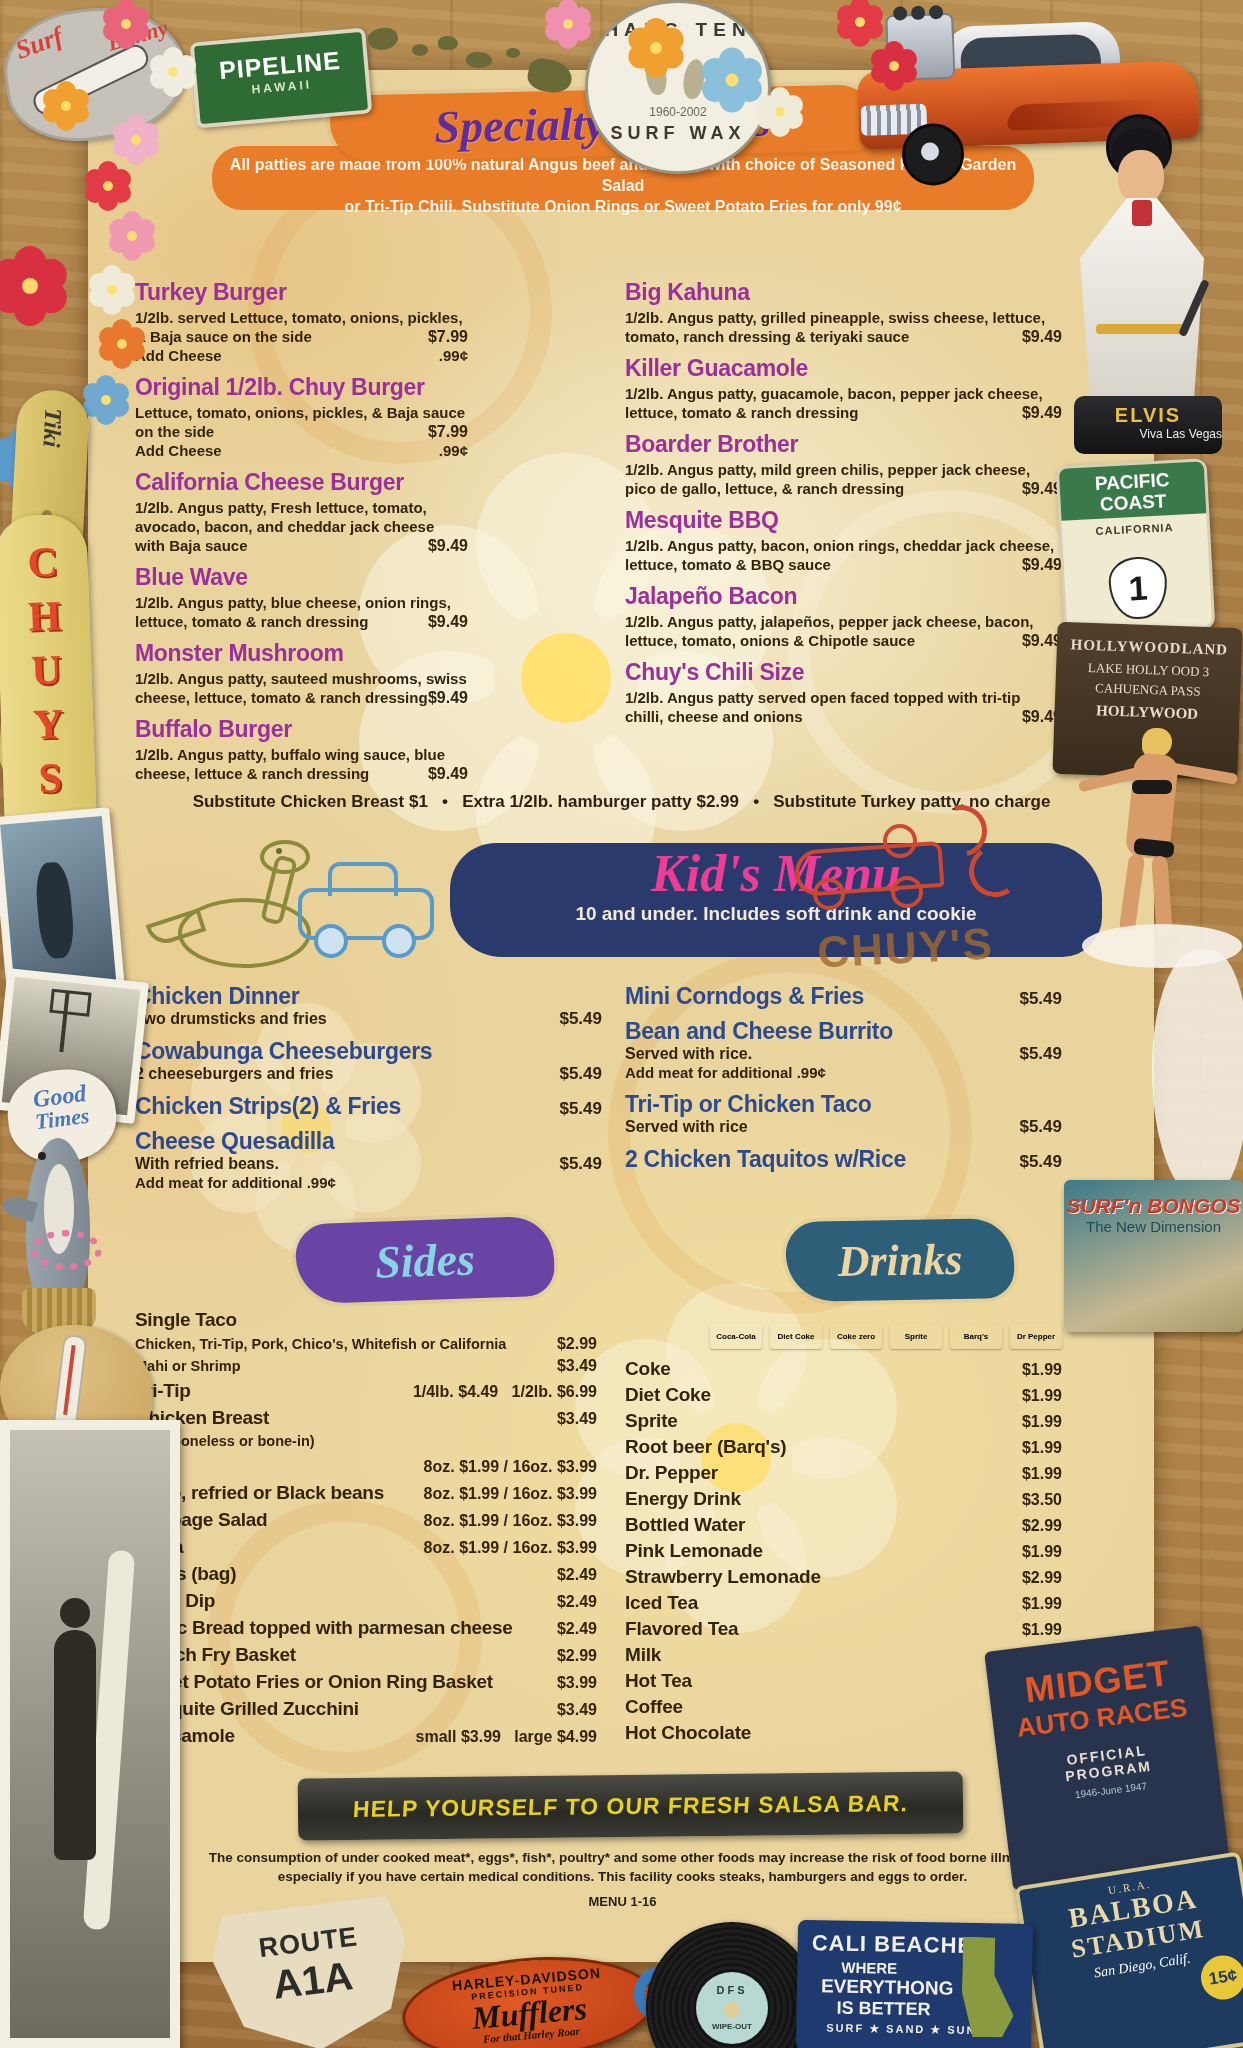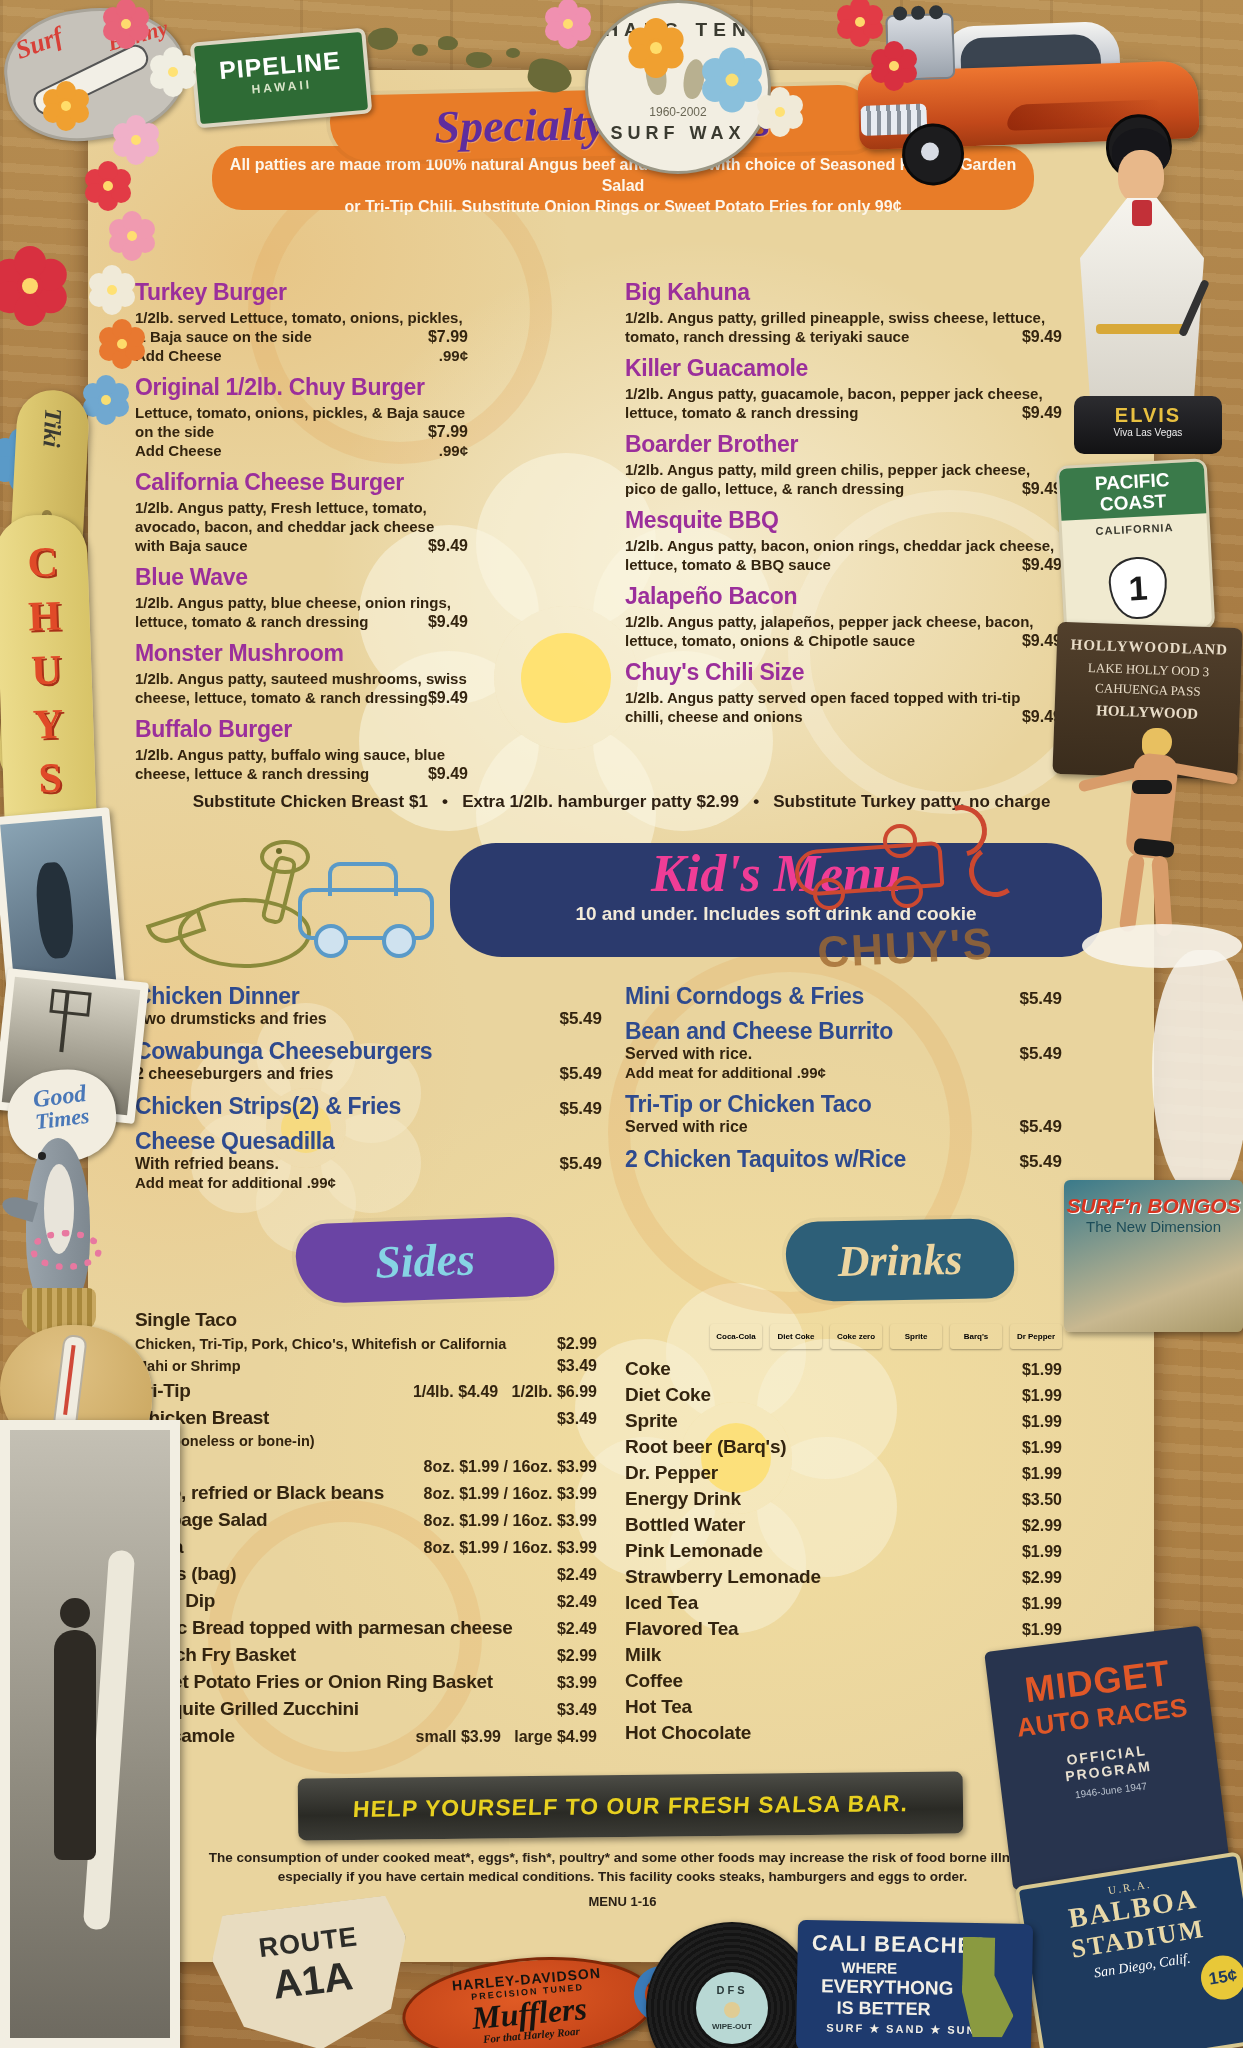--- a/index.html
+++ b/index.html
@@ -520,26 +520,26 @@
         <span class="d-name">Flavored Tea</span>
         <span class="d-price">$1.99</span>
       </div>
 
       <div class="drow">
         <span class="d-name">Milk</span>
         <span class="d-price">$1.99</span>
       </div>
 
       <div class="drow">
+        <span class="d-name">Hot Tea</span>
+        <span class="d-price">$1.99</span>
+      </div>
+
+      <div class="drow">
         <span class="d-name">Coffee</span>
-        <span class="d-price">$1.99</span>
-      </div>
-
-      <div class="drow">
-        <span class="d-name">Hot Tea</span>
         <span class="d-price">$1.99</span>
       </div>
 
       <div class="drow">
         <span class="d-name">Hot Chocolate</span>
         <span class="d-price">$1.99</span>
       </div>
     </div>
 
   <div class="abs" style="left:298px;top:1775px;width:665px;height:62px;transform:rotate(-.6deg);border-radius:8px;background:linear-gradient(180deg,#4c4c46,#2a2a25 60%,#3c3c36);box-shadow:2px 3px 6px rgba(0,0,0,.4);display:flex;align-items:center;justify-content:center;">
@@ -615,21 +615,21 @@
 
   <div class="abs" style="left:1050px;top:128px;width:193px;height:340px;">
     <div class="abs" style="left:62px;top:0;width:58px;height:46px;background:#16161a;border-radius:50% 50% 40% 40%;"></div>
     <div class="abs" style="left:68px;top:22px;width:46px;height:54px;background:#e8b88a;border-radius:46%;"></div>
     <div class="abs" style="left:30px;top:70px;width:124px;height:200px;background:linear-gradient(180deg,#f6f4ee,#d8d4ca);clip-path:polygon(38% 0,62% 0,100% 30%,92% 100%,8% 100%,0 30%);"></div>
     <div class="abs" style="left:82px;top:72px;width:20px;height:26px;background:#c23038;border-radius:4px;"></div>
     <div class="abs" style="left:46px;top:196px;width:92px;height:10px;background:#d8a838;border-radius:4px;"></div>
     <div class="abs" style="left:140px;top:150px;width:8px;height:60px;background:#333;border-radius:4px;transform:rotate(24deg);"></div>
     <div class="abs" style="left:24px;top:268px;width:148px;height:58px;background:linear-gradient(180deg,#2c2c30,#121214);border-radius:10px;text-align:center;">
       <div style="color:#e8c040;font-weight:800;font-size:20px;letter-spacing:2px;margin-top:8px;">ELVIS</div>
-      <div style="color:#eee;font-size:10px;">Viva Las Vegas</div>
+      <div style="color:#eee;font-size:12px;text-align:right;">Viva Las Vegas</div>
     </div>
   </div>
 
   <div class="abs" style="left:1060px;top:462px;width:145px;height:165px;background:#f0ead0;border-radius:12px;border:3px solid #d8d0b4;transform:rotate(-3deg);box-shadow:2px 3px 6px rgba(0,0,0,.35);text-align:center;">
     <div style="background:#3a7a4a;border-radius:8px 8px 0 0;padding:6px 0 4px;color:#fff;font-weight:800;font-size:19px;line-height:21px;">
       <div>PACIFIC</div>
       <div>COAST</div>
     </div>
     <div style="font-size:11px;font-weight:800;letter-spacing:1px;color:#3a3a30;margin-top:6px;">CALIFORNIA</div>
     <div class="abs" style="left:44px;top:92px;width:54px;height:58px;background:#fff;border:2px solid #2a2a2a;border-radius:50% 50% 46% 46% / 38% 38% 60% 60%;display:flex;align-items:center;justify-content:center;font-size:34px;font-weight:800;color:#1a1a1a;">

